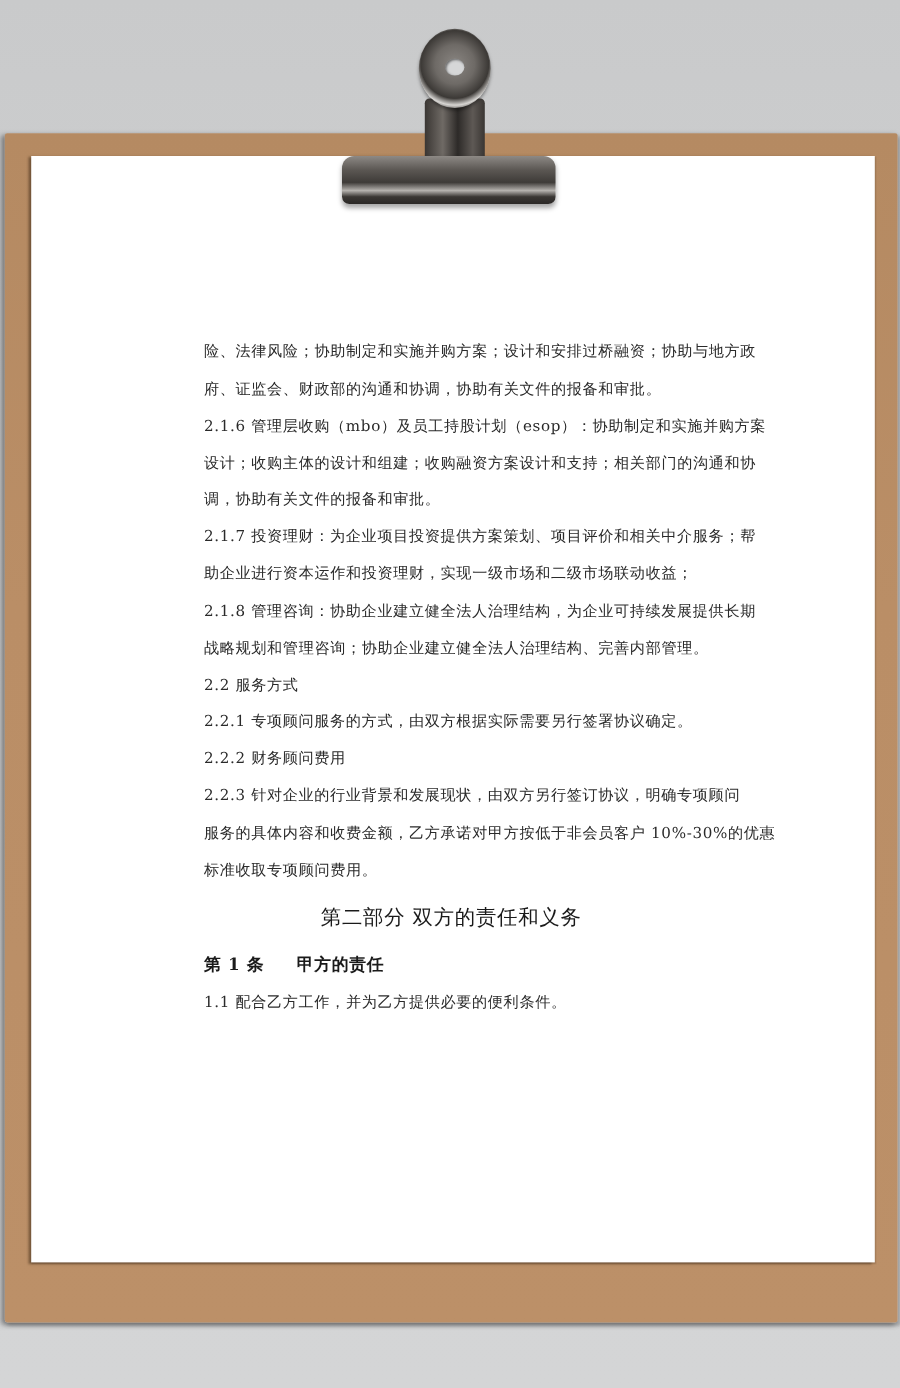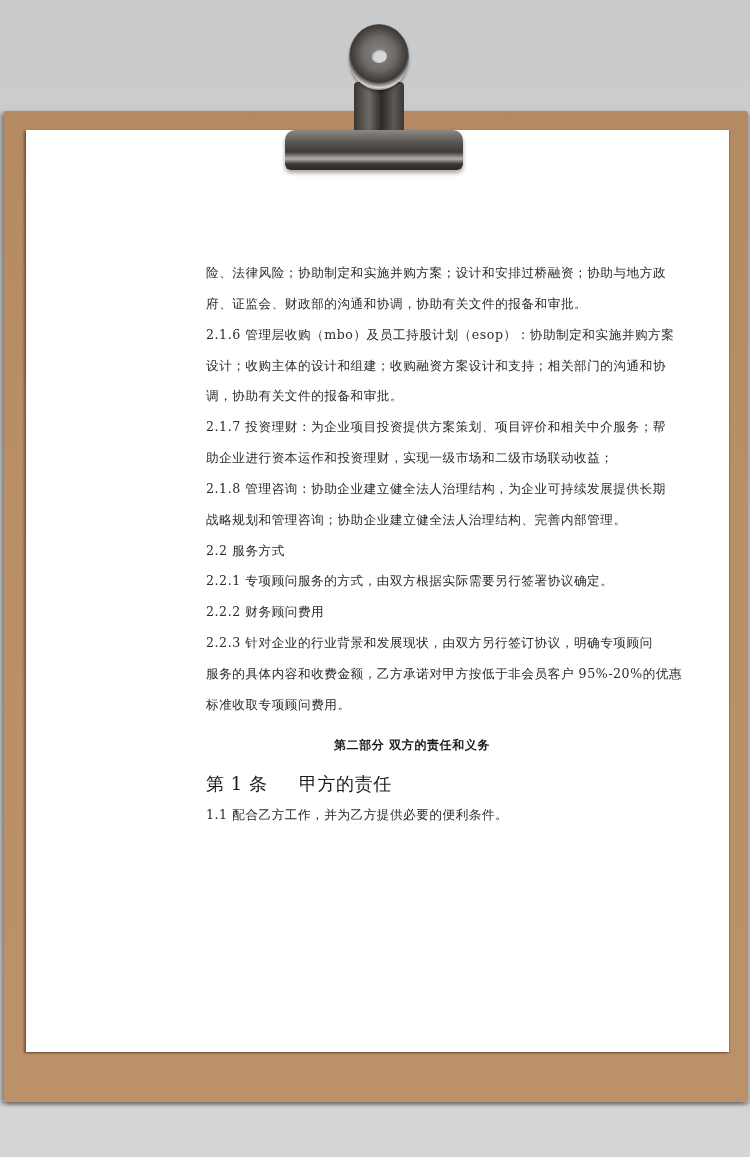--- a/index.html
+++ b/index.html
@@ -47,36 +47,35 @@
     }
     .clip-bar {
       position: absolute; left: 0px; top: 106px; width: 178px; height: 40px;
       border-radius: 10px 10px 6px 6px;
       background: linear-gradient(180deg, #8d8985 0%, #5a5652 30%, #3e3b38 55%, #b5b2ae 72%, #3a3734 85%, #2b2826 100%);
       box-shadow: 0 3px 4px rgba(0,0,0,0.35);
     }
 
     
     .doc {
-      position: absolute; left: 170px; top: 260px; width: 412px;
+      position: absolute; left: 170px; top: 280px; width: 412px;
       color: #2a2a2a;
       font-size: 12.6px;
       letter-spacing: 0.55px;
-      margin-left: 36px;
     }
     .line {
       height: 30.85px; line-height: 26px; white-space: nowrap;
     }
     .heading {
-      text-align: center; font-weight: bold; font-size: 12px;
+      text-align: center; font-weight: normal; font-size: 17px;
       color: #1a1a1a; letter-spacing: 0.6px;
       height: 44px; line-height: 36px; margin-top: 4px; white-space: nowrap;
     }
     .article-title {
-      font-weight: normal; font-size: 18px; color: #1a1a1a;
+      font-weight: bold; font-size: 14px; color: #1a1a1a;
       height: 31px; line-height: 26px; white-space: pre;
     }
   </style>
 </head>
 <body>
 
 <div class="backdrop"></div>
 
 <div class="clipboard"></div>
 
@@ -101,20 +100,20 @@
   <div class="line">助企业进行资本运作和投资理财，实现一级市场和二级市场联动收益；</div>
 
   <div class="line">2.1.8 管理咨询：协助企业建立健全法人治理结构，为企业可持续发展提供长期</div>
   <div class="line">战略规划和管理咨询；协助企业建立健全法人治理结构、完善内部管理。</div>
 
   <div class="line">2.2 服务方式</div>
   <div class="line">2.2.1 专项顾问服务的方式，由双方根据实际需要另行签署协议确定。</div>
   <div class="line">2.2.2 财务顾问费用</div>
 
   <div class="line">2.2.3 针对企业的行业背景和发展现状，由双方另行签订协议，明确专项顾问</div>
-  <div class="line">服务的具体内容和收费金额，乙方承诺对甲方按低于非会员客户 95%-20%的优惠</div>
+  <div class="line">服务的具体内容和收费金额，乙方承诺对甲方按低于非会员客户 10%-30%的优惠</div>
   <div class="line">标准收取专项顾问费用。</div>
 
   <div class="heading">第二部分  双方的责任和义务</div>
 
   <div class="article-title">第 1 条     甲方的责任</div>
   <div class="line">1.1 配合乙方工作，并为乙方提供必要的便利条件。</div>
 </div>
 
 </body></html>

